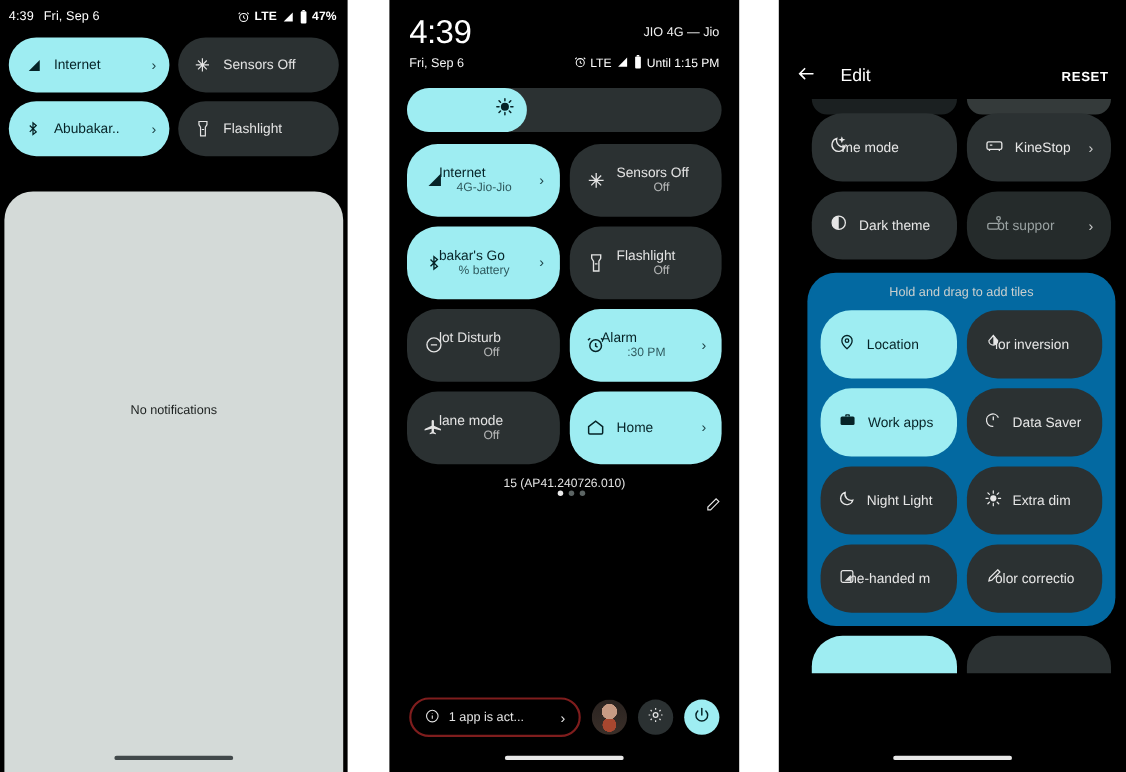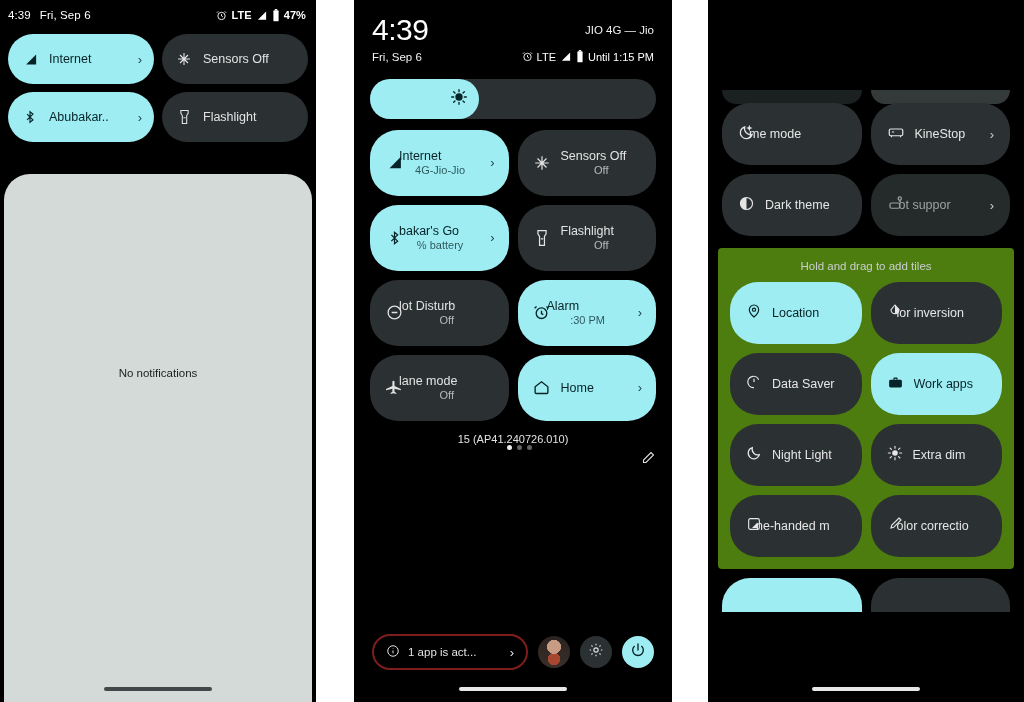--- a/index.html
+++ b/index.html
@@ -97,36 +97,36 @@
   .avatar .face { width:100%; height:100%; background:
       radial-gradient(circle at 50% 34%, #c79b84 0 26%, transparent 27%),
       radial-gradient(circle at 50% 72%, #a8472f 0 22%, transparent 23%),
       linear-gradient(#2a2320,#3a2f29); }
 
   
   .edit-header { display:flex; align-items:center; padding:58px 16px 0 16px; color:#fff; }
   .edit-title { font-size:16px; margin-left:22px; }
   .edit-reset { margin-left:auto; font-size:12px; font-weight:600; letter-spacing:.6px; }
 
-  .edit-scroll { position:absolute; left:0; right:0; top:90px; bottom:0; overflow:hidden; }
+  .edit-scroll { position:absolute; left:0; right:0; top:90px; bottom:0; overflow:hidden;padding-left:16px; }
   .edit-grid { padding:0 14px; display:flex; flex-direction:column; gap:9px; }
   .edit-grid .qs-row { display:flex; gap:9px; }
   .e-tile { flex:1; height:62px; border-radius:28px; display:flex; align-items:center;
             gap:10px; padding:0 16px; overflow:hidden; position:relative; }
   .e-tile.off { background:#2b3132; color:#e6e6e6; }
   .e-tile.on  { background:#9EEDF2; color:#062327; }
   .e-tile.dim { background:#252b2b; }
   .e-label { font-size:12.5px; white-space:nowrap; overflow:hidden; }
   .e-tile.clipleft .e-label { margin-left:-16px; }
   .e-chev { margin-left:auto; font-size:13px; opacity:.85; }
   .partial-top { height:14px; margin-bottom:-1px; display:flex; gap:9px; padding:0 14px; }
   .partial-top > div { flex:1; border-radius:0 0 28px 28px; }
 
   .add-section { margin:12px 10px 0 10px; background:#22282900; }
-  .add-box { background:#4d7c0f; border-radius:4px; padding:12px 8px 12px 8px; }
+  .add-box { background:#0369a1; border-radius:26px; padding:12px 8px 12px 8px; }
   .add-title { text-align:center; color:#c9cfce; font-size:11.5px; margin-bottom:10px; }
   .add-box .qs-row { display:flex; gap:9px; padding:0 4px; }
   .add-box .stack { display:flex; flex-direction:column; gap:9px; }
 
   .edit-bottom-partial { display:flex; gap:9px; padding:0 14px; margin-top:9px; }
   .edit-bottom-partial > div { flex:1; height:34px; border-radius:28px 28px 0 0; }
 
   svg { overflow:visible; }
 </style>
 </head>
@@ -416,20 +416,29 @@
               <path d="M6.5 6.5a8 8 0 1011 0"></path>
           </svg>
         </span>
       </div>
     </div>
     <div class="gesture-light"></div>
   </div>
 
   <div class="panel" id="panel-3">
 
+    <div class="edit-header">
+      <span>
+        <svg width="18" height="18" viewBox="0 0 24 24" fill="none" stroke="#fff" stroke-width="2" stroke-linecap="round">
+          <path d="M20 12H4M10 6l-6 6 6 6"></path>
+        </svg>
+      </span>
+      <span class="edit-title">Edit</span>
+      <span class="edit-reset">RESET</span>
+    </div>
 
     <div class="edit-scroll">
 
       <div class="partial-top">
         <div style="background:#1b2021;"></div>
         <div style="background:#343a3a;"></div>
       </div>
 
       <div class="edit-grid">
         <div class="qs-row">
@@ -495,38 +504,38 @@
                 <span>
                   <svg width="16" height="16" viewBox="0 0 24 24">
                     <path d="M12 3l6 7a6 6 0 11-12 0z" fill="none" stroke="#e6e6e6" stroke-width="1.7"></path>
                     <path d="M12 3l6 7a6 6 0 01-6 6z" fill="#e6e6e6"></path>
                   </svg>
                 </span>
                 <span class="e-label">lor inversion</span>
               </div>
             </div>
             <div class="qs-row">
+              <div class="e-tile on">
+                <span>
+                  <svg width="17" height="17" viewBox="0 0 24 24" fill="#062327">
+                    <rect x="3" y="8" width="18" height="11" rx="2"></rect>
+                    <path d="M9 8V6.2A1.2 1.2 0 0110.2 5h3.6A1.2 1.2 0 0115 6.2V8h-1.8V6.8h-2.4V8z"></path>
+                  </svg>
+                </span>
+                <span class="e-label">Work apps</span>
+              </div>
               <div class="e-tile off">
                 <span>
                   <svg width="16" height="16" viewBox="0 0 24 24" fill="none" stroke="#e6e6e6" stroke-width="1.8">
                     <path d="M19 8.5A8.5 8.5 0 1012 20.5"></path>
                       <path d="M12 12V7"></path>
                   </svg>
                 </span>
                 <span class="e-label">Data Saver</span>
               </div>
-              <div class="e-tile on">
-                <span>
-                  <svg width="17" height="17" viewBox="0 0 24 24" fill="#062327">
-                    <rect x="3" y="8" width="18" height="11" rx="2"></rect>
-                    <path d="M9 8V6.2A1.2 1.2 0 0110.2 5h3.6A1.2 1.2 0 0115 6.2V8h-1.8V6.8h-2.4V8z"></path>
-                  </svg>
-                </span>
-                <span class="e-label">Work apps</span>
-              </div>
             </div>
             <div class="qs-row">
               <div class="e-tile off">
                 <span>
                   <svg width="16" height="16" viewBox="0 0 24 24" fill="none" stroke="#e6e6e6" stroke-width="1.8">
                     <path d="M20 14.5A8.5 8.5 0 019.5 4a8.5 8.5 0 1010.5 10.5z"></path>
                   </svg>
                 </span>
                 <span class="e-label">Night Light</span>
               </div>

